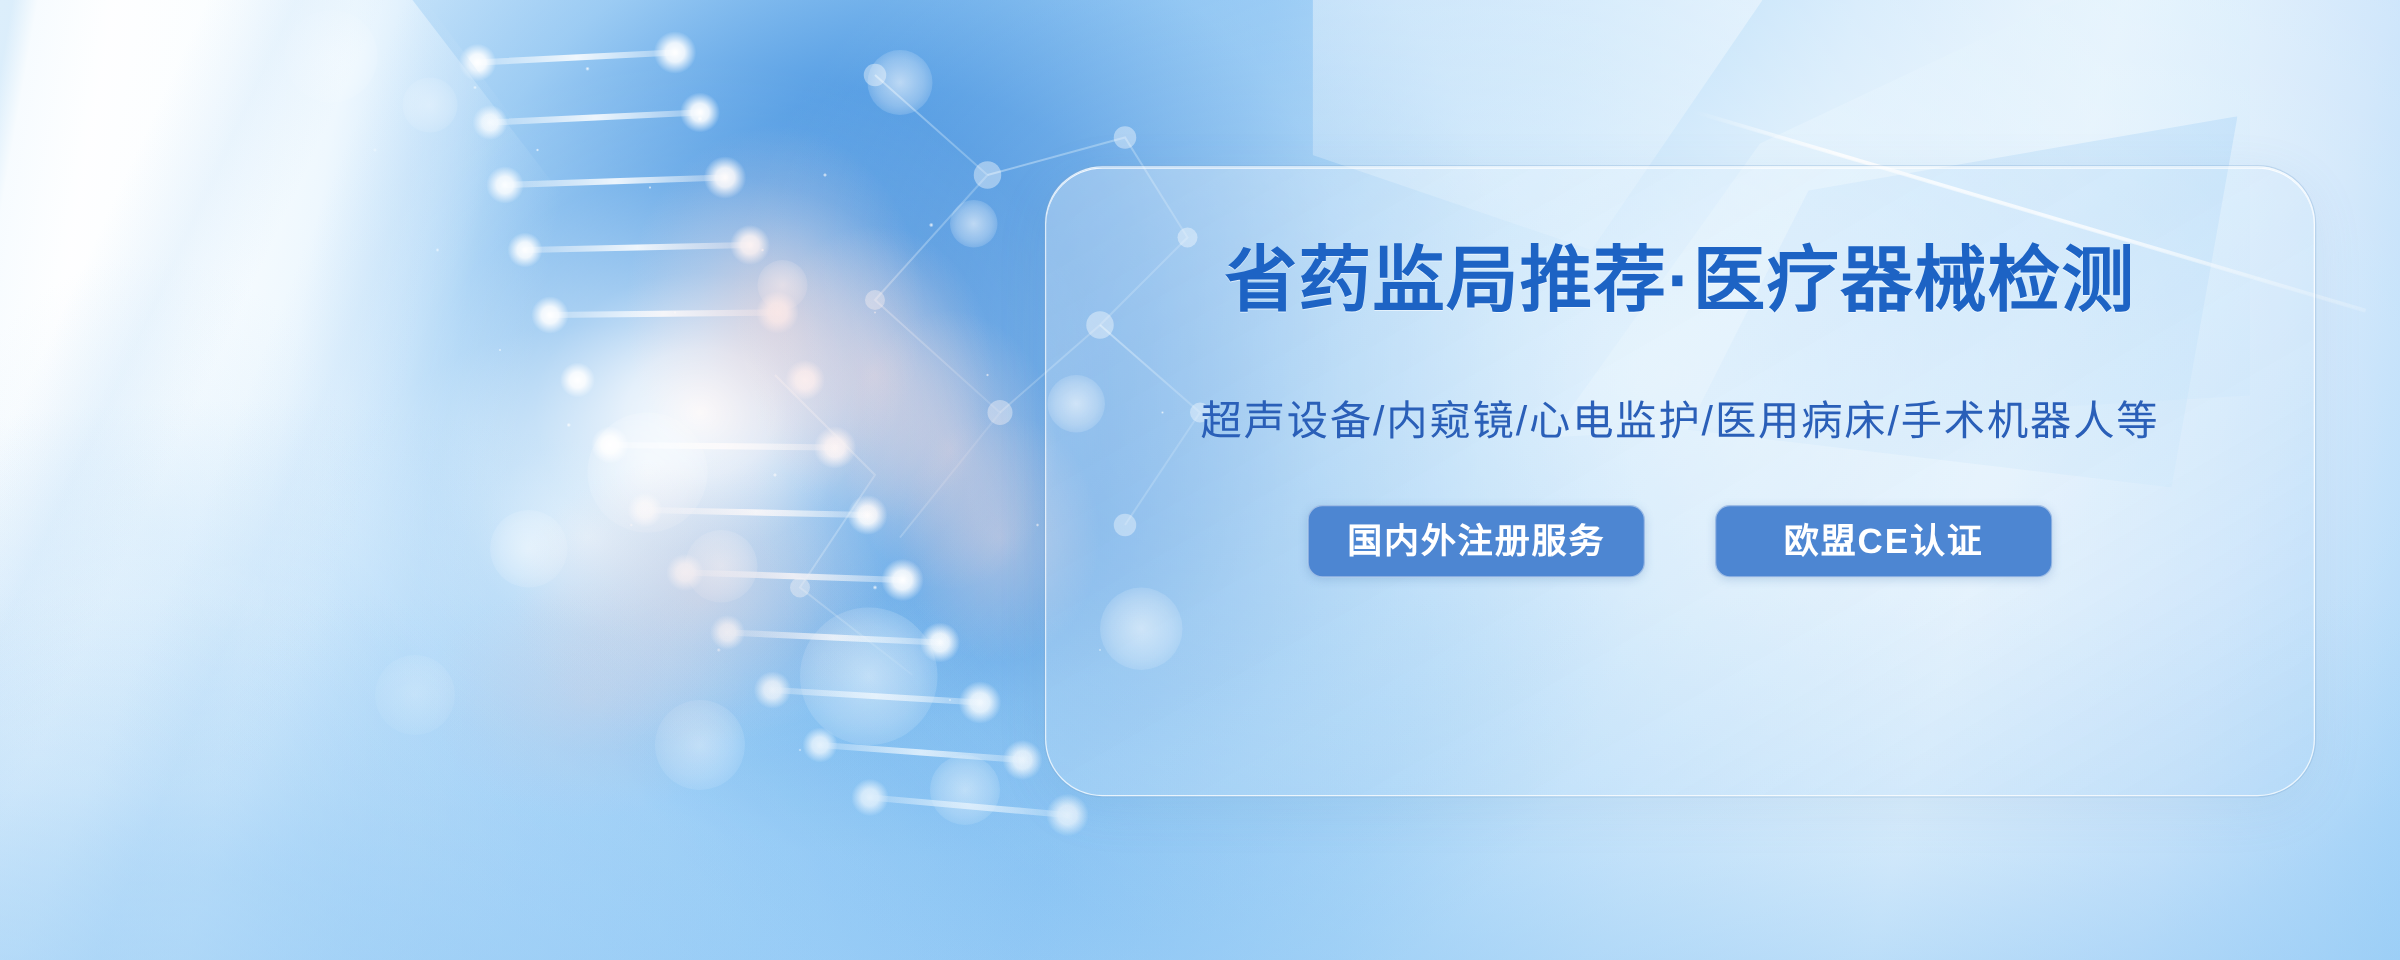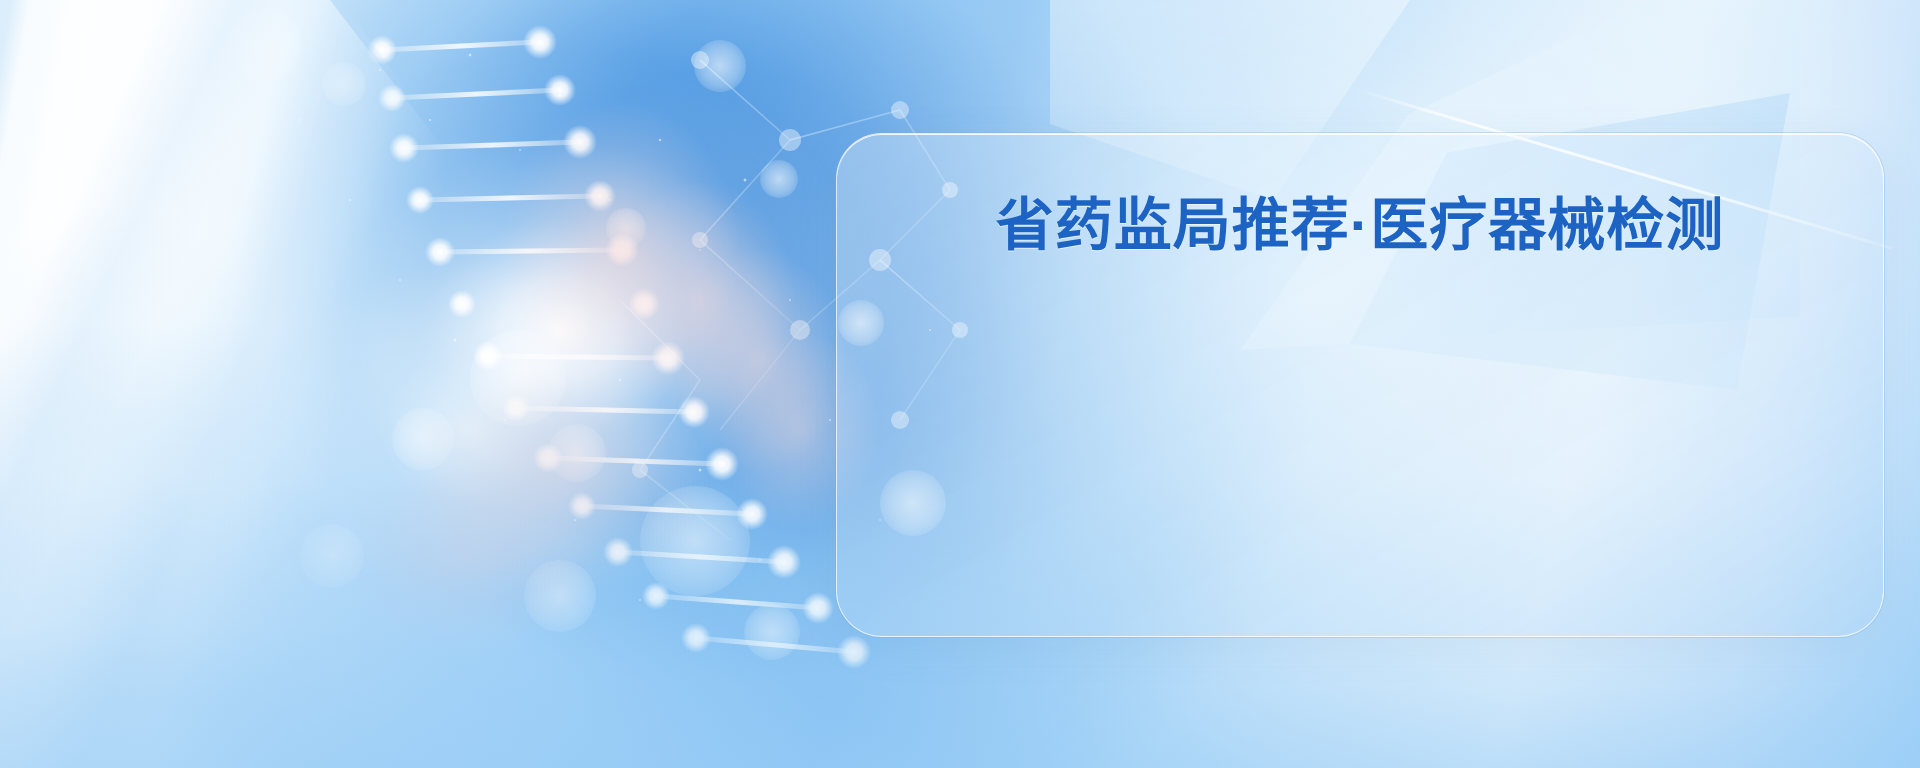--- a/index.html
+++ b/index.html
@@ -238,21 +238,20 @@
       rgba(226,242,253,0.26) 35%,
       rgba(196,226,250,0.24) 70%,
       rgba(178,216,248,0.30) 100%);
     box-shadow:
       inset 0 1px 0 rgba(255,255,255,0.85),
       0 0 0 1px rgba(125,170,210,0.30),
       0 10px 40px rgba(90,145,200,0.12);
     display: flex;
     flex-direction: column;
     align-items: center;
-    padding-left: 32px;
   }
 
   
 
   #headline {
     position: absolute;
     left: 0; right: 0;
     top: 62px;
     text-align: center;
     font-size: 58px;
@@ -444,18 +443,27 @@
     <div id="plane-edge"></div>
   </div>
 
   <div class="bg-layer" id="bg-wash"></div>
   <div class="bg-layer" id="bg-bottom-fade"></div>
 
   <div id="content-panel">
 
     <div id="headline">省药监局推荐·医疗器械检测</div>
 
-
+    <div id="subhead">超声设备/内窥镜/心电监护/医用病床/手术机器人等</div>
+
+    <div id="tag-row">
+      <div class="tag-pill">
+        <span class="tag-label">国内外注册服务</span>
+      </div>
+      <div class="tag-pill">
+        <span class="tag-label">欧盟CE认证</span>
+      </div>
+    </div>
 
 
   </div>
 
 </div>
 
 </body></html>

